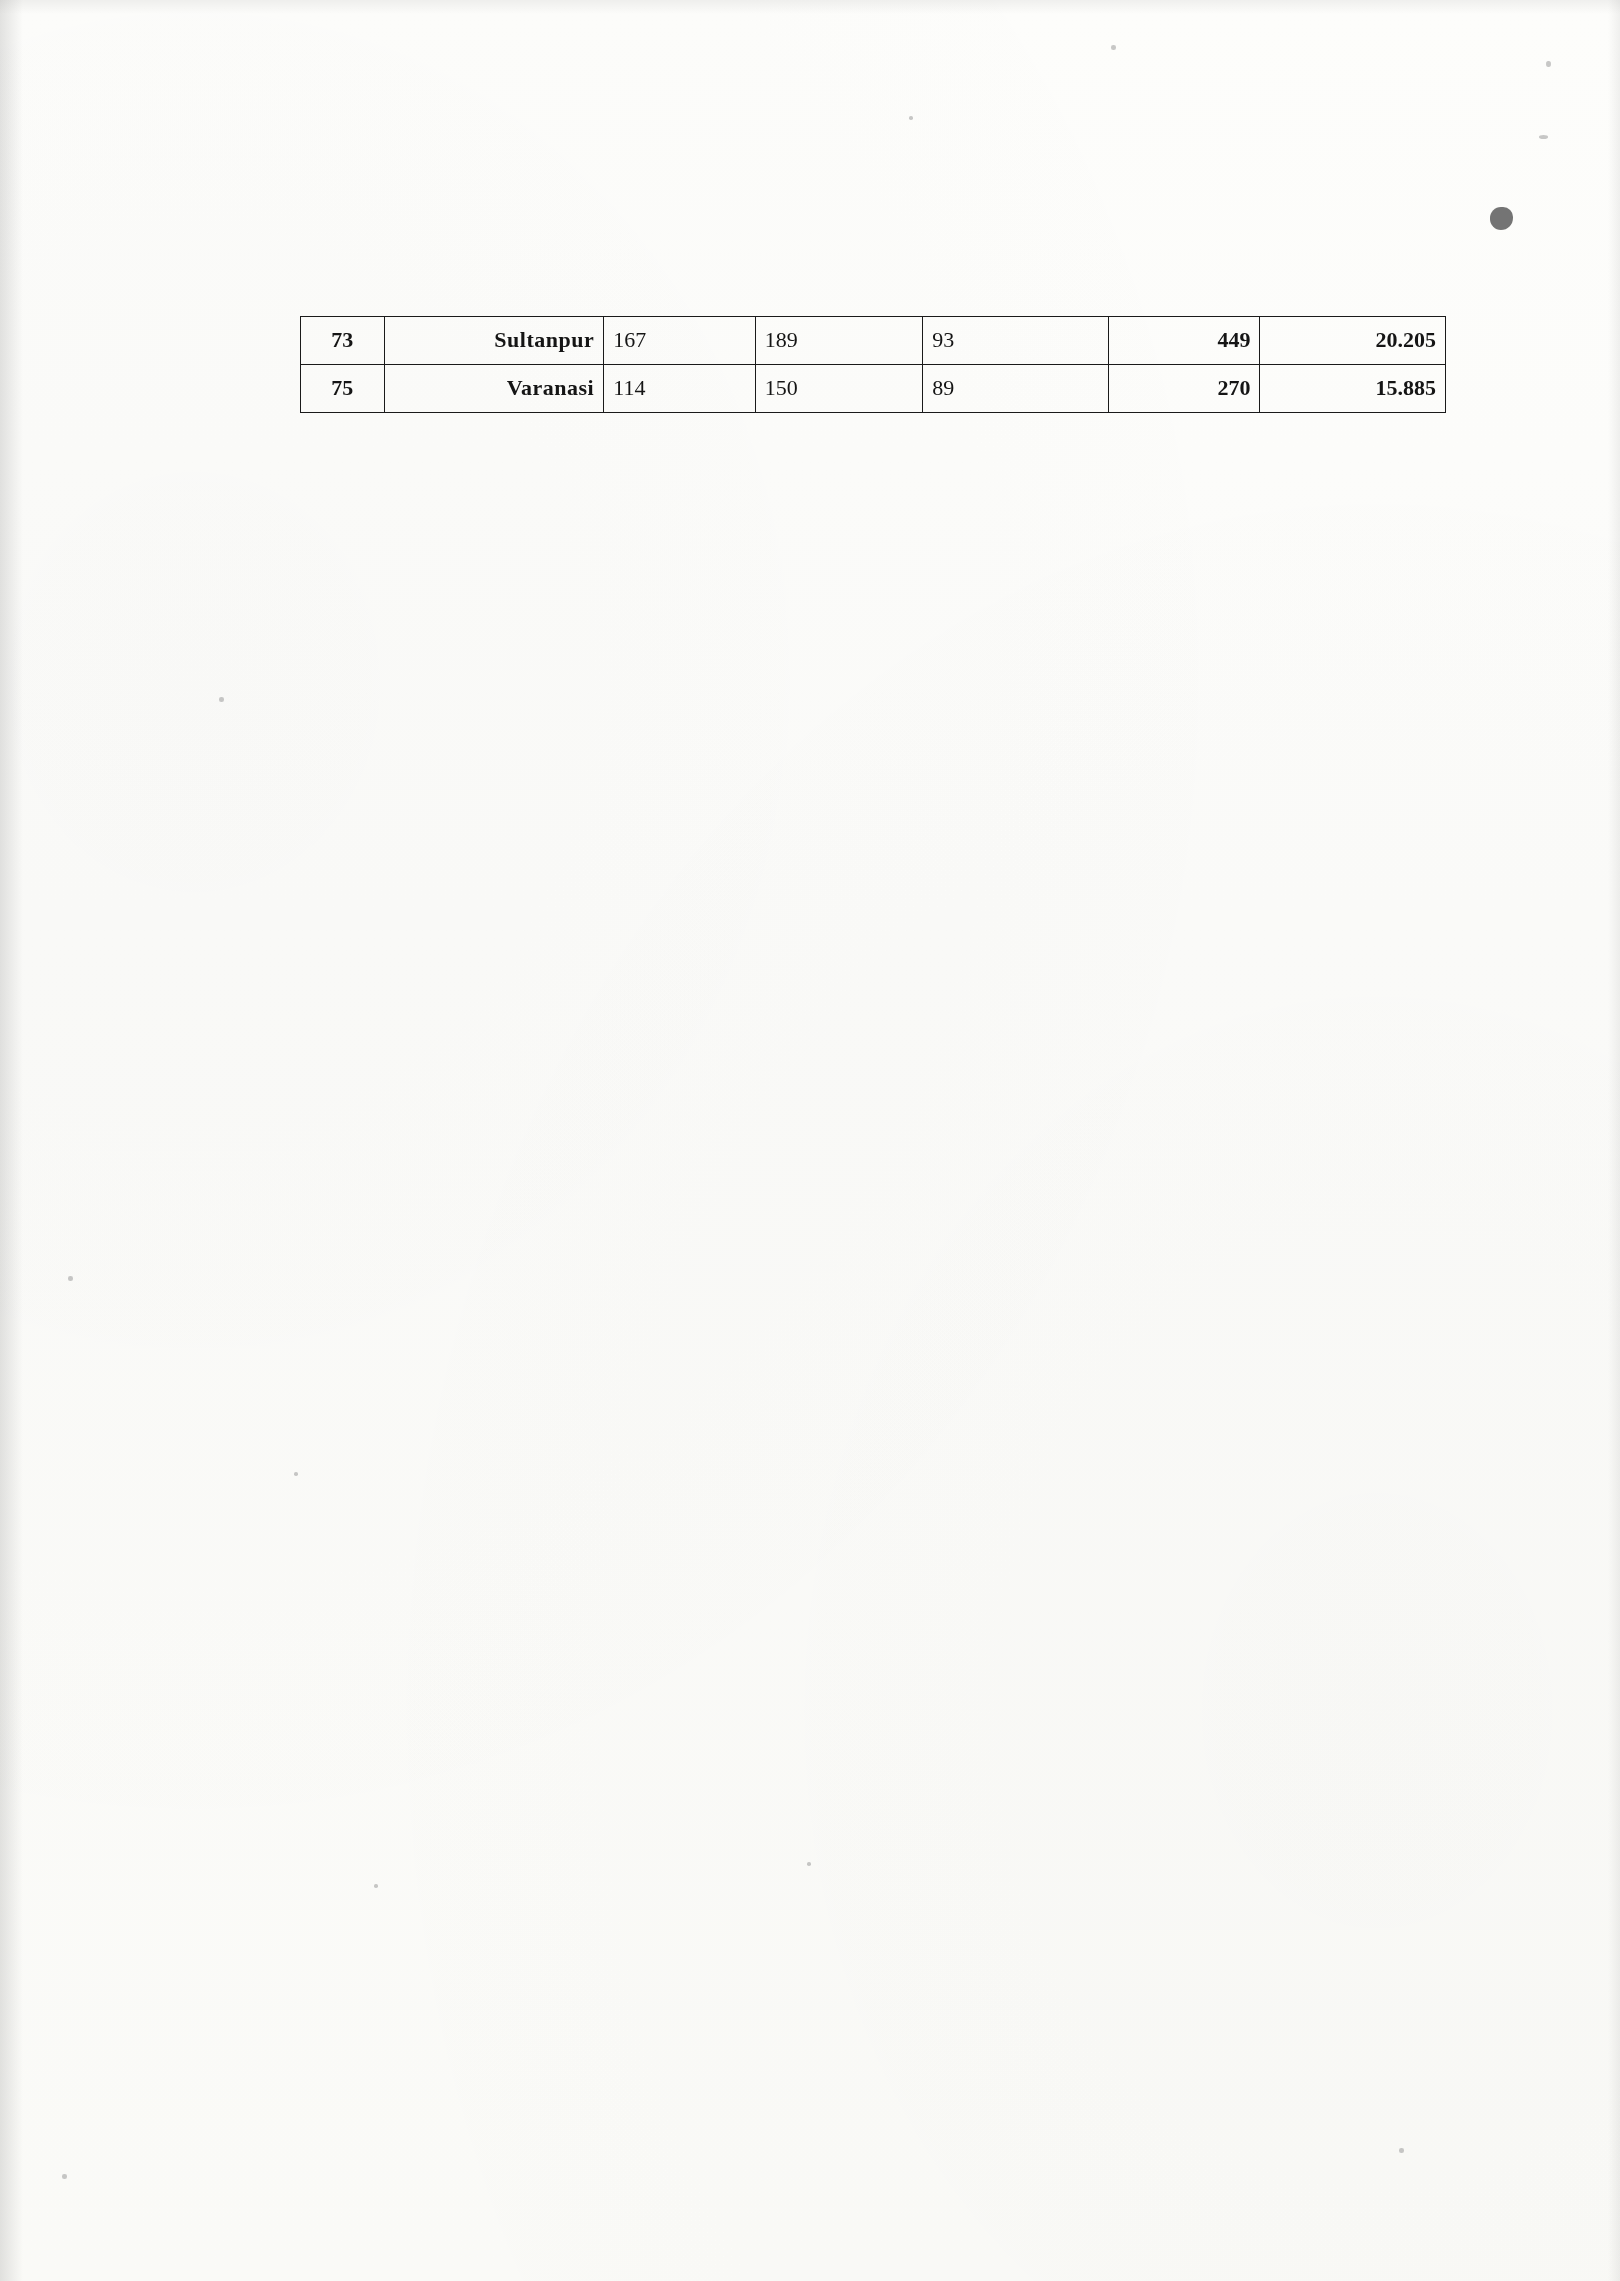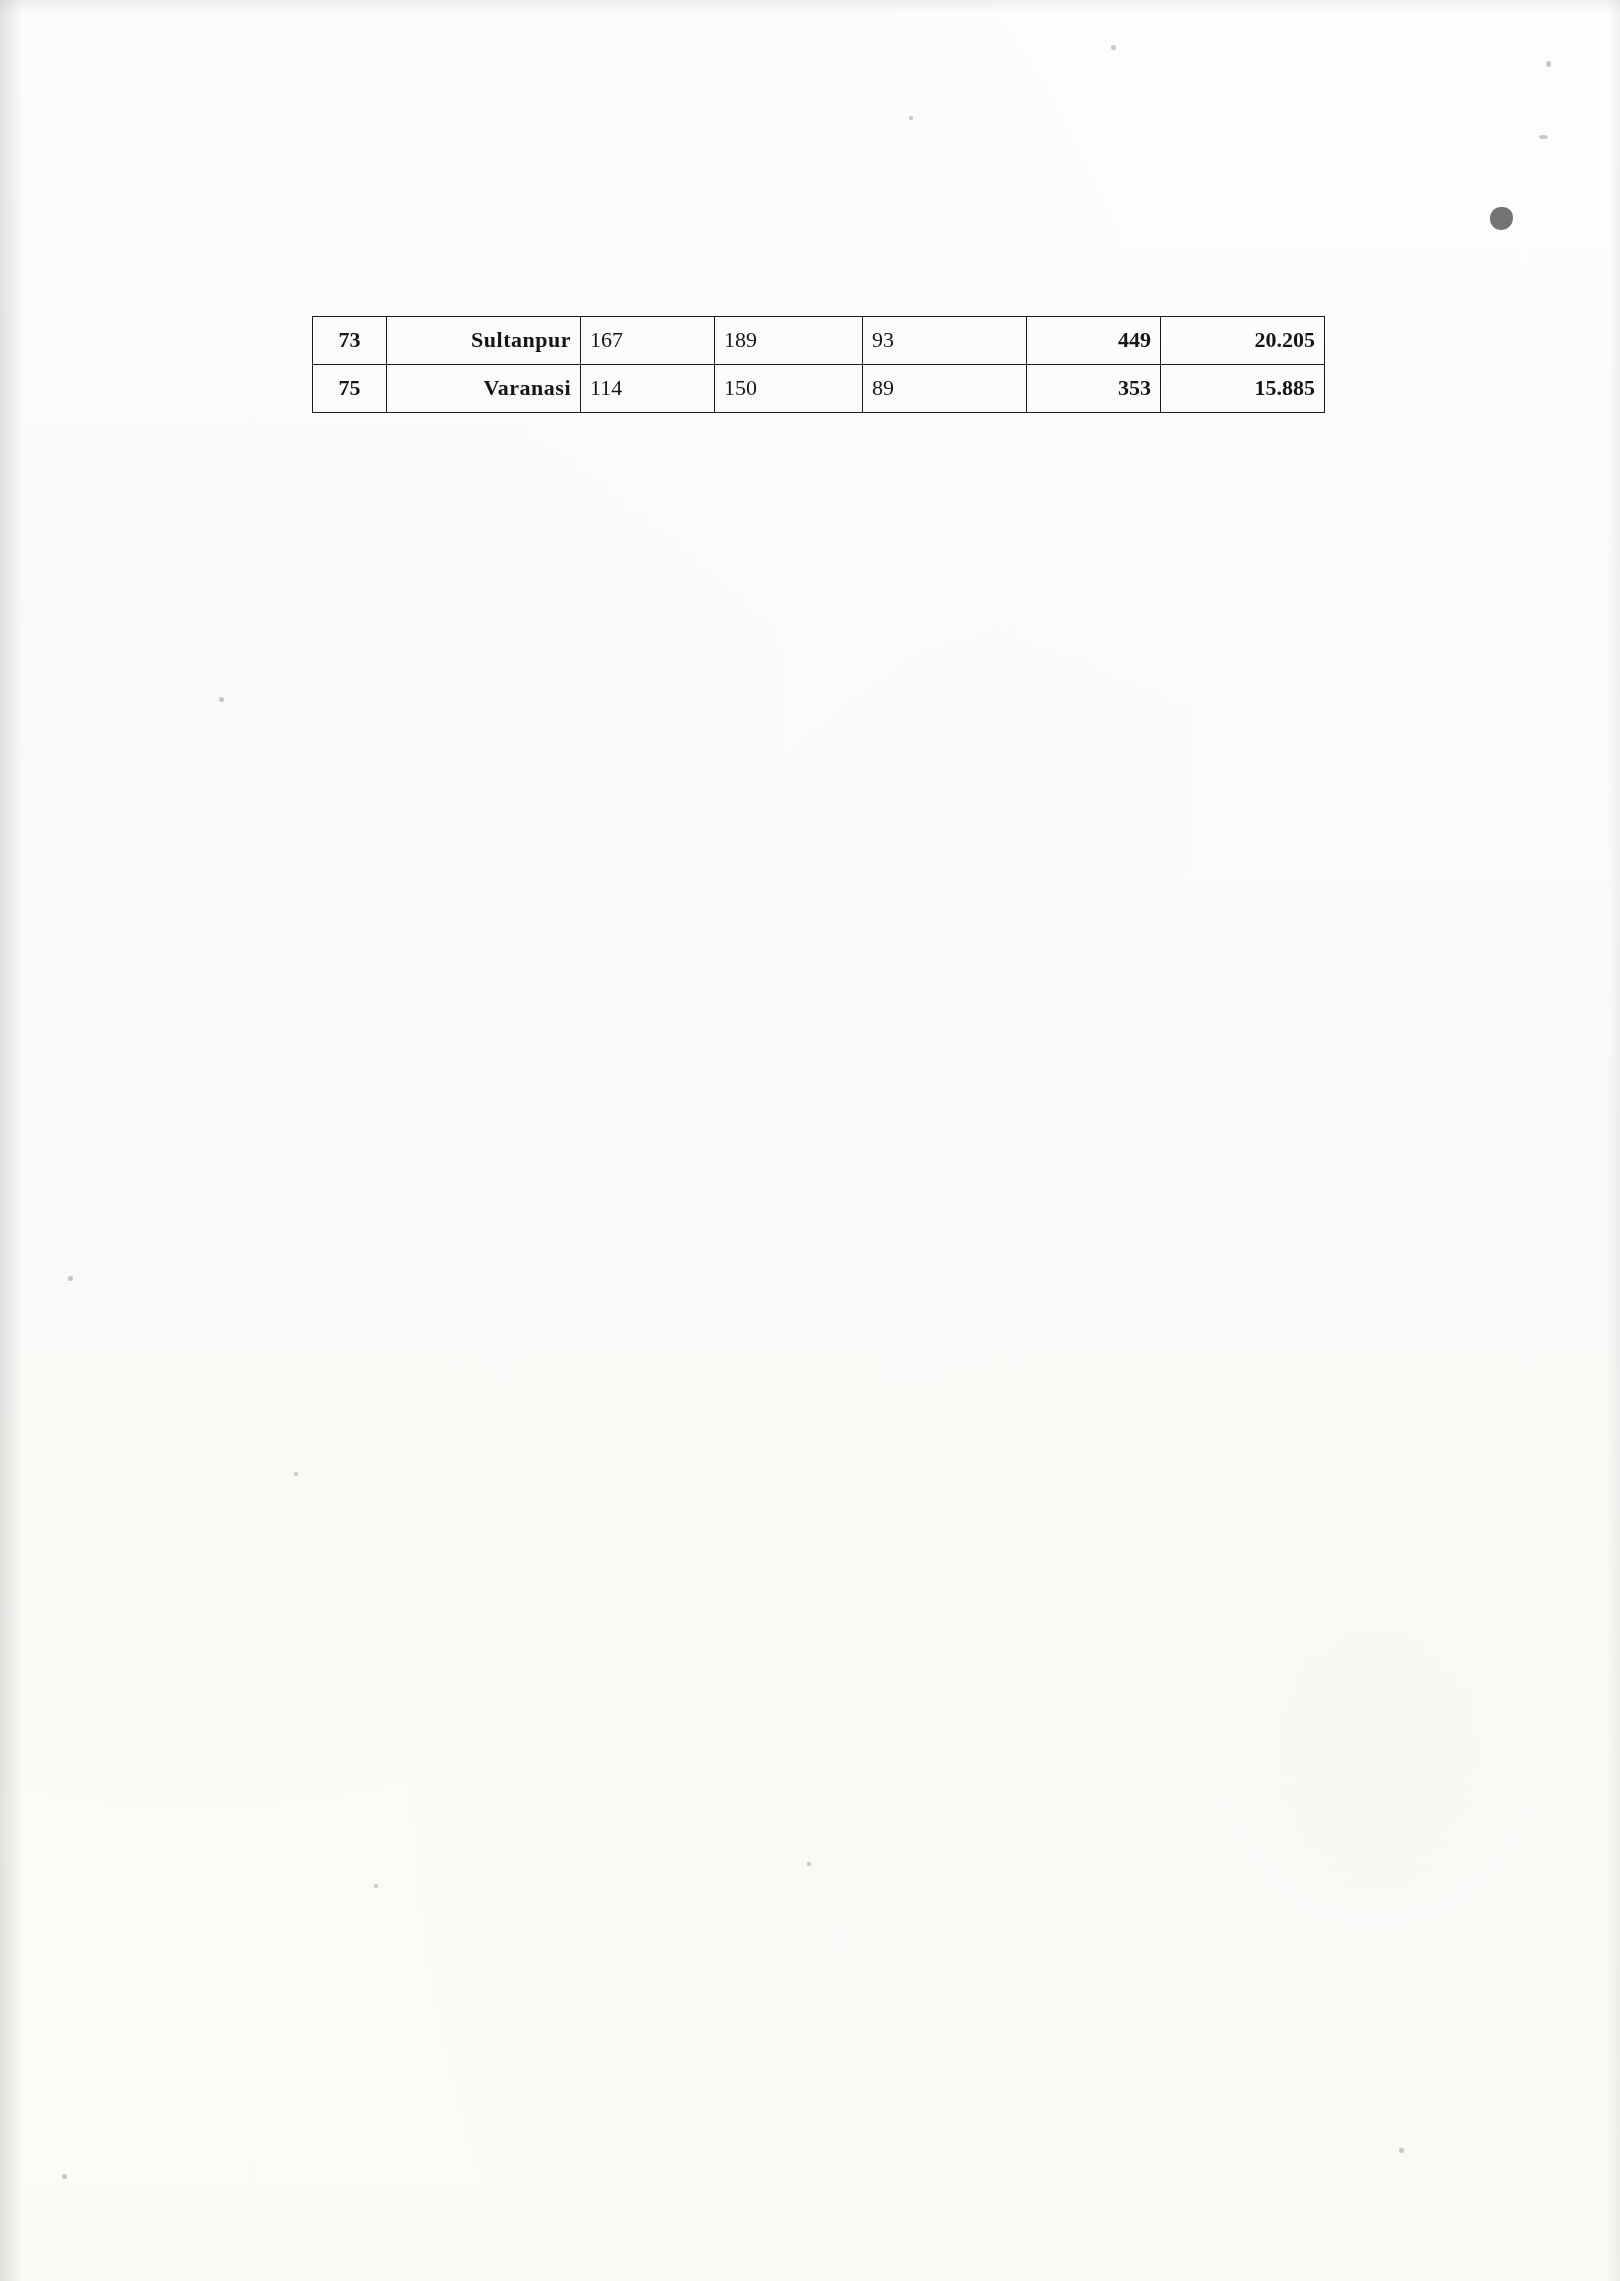--- a/index.html
+++ b/index.html
@@ -54,23 +54,23 @@
   .speck {
     position: absolute;
     background: #9a9a9a;
     border-radius: 50%;
     opacity: 0.55;
   }
 
   
   .table-wrap {
     position: absolute;
-    left: 312px;
+    left: 300px;
     top: 316px;
-    width: 1011px;
+    width: 1146px;
   }
   table.data {
     border-collapse: collapse;
     width: 100%;
     table-layout: fixed;
     color: #151515;
   }
   table.data td {
     border: 1.4px solid #1a1a1a;
     height: 47px;
@@ -156,21 +156,21 @@
           <td class="cell-num">93</td>
           <td class="cell-num-bold">449</td>
           <td class="cell-num-bold">20.205</td>
         </tr>
         <tr>
           <td class="cell-sno">75</td>
           <td class="cell-name">Varanasi</td>
           <td class="cell-num">114</td>
           <td class="cell-num">150</td>
           <td class="cell-num">89</td>
-          <td class="cell-num-bold">353</td>
+          <td class="cell-num-bold">270</td>
           <td class="cell-num-bold">15.885</td>
         </tr>
       </tbody>
     </table>
   </div>
 
 </div>
 
 
 </body></html>

